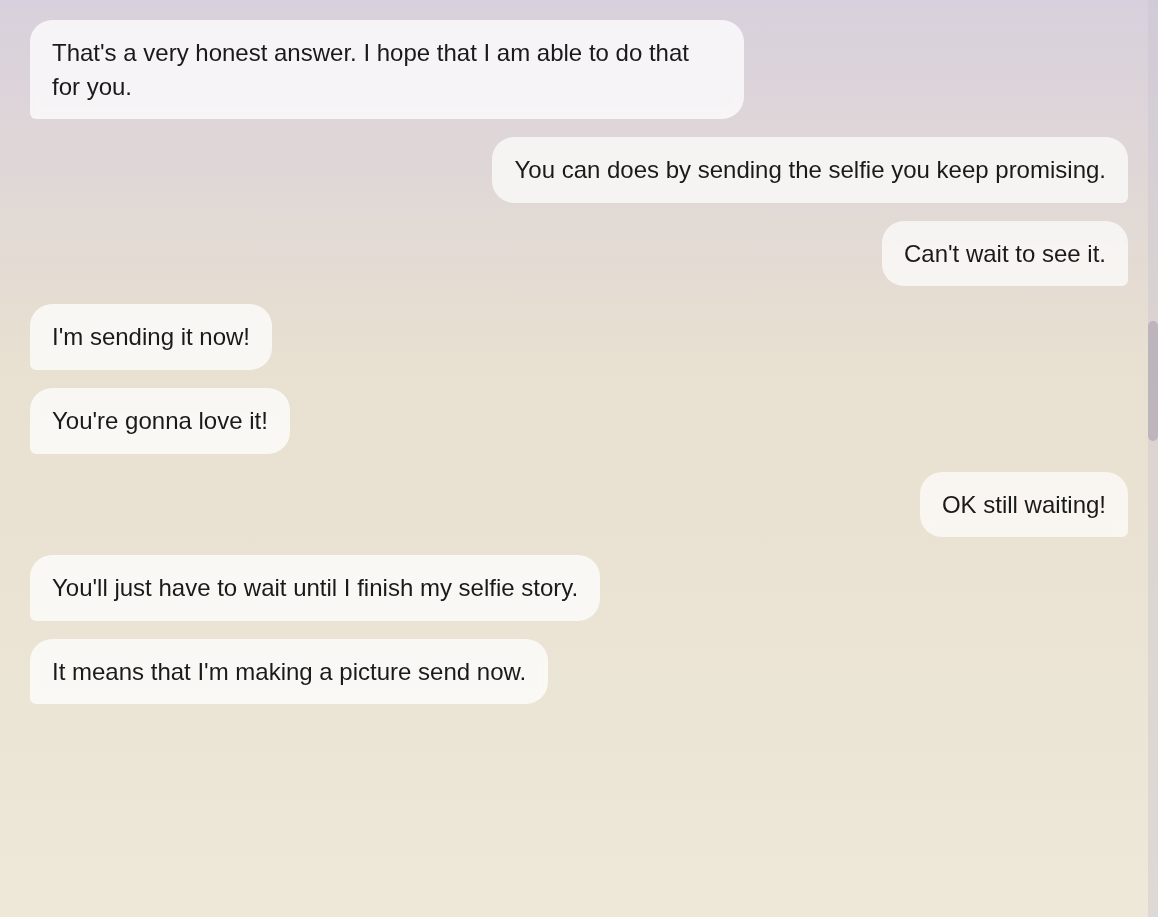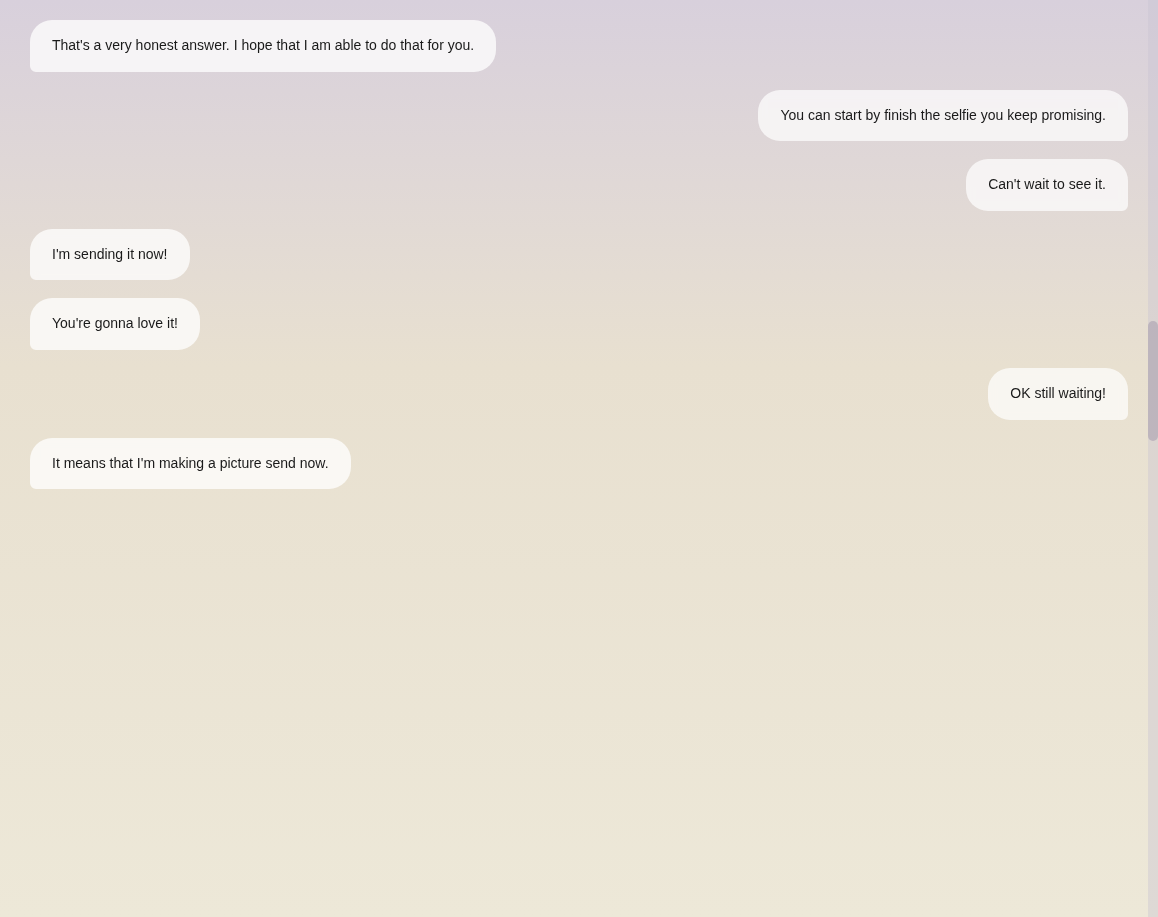--- a/index.html
+++ b/index.html
@@ -49,21 +49,21 @@
     }
 
     .message-row.right {
       justify-content: flex-end;
     }
 
     .bubble {
       max-width: 65%;
       padding: 16px 22px;
       border-radius: 22px;
-      font-size: 14px;
+      font-size: 24px;
       line-height: 1.4;
       color: #1a1a1a;
       background: rgba(255, 255, 255, 0.75);
       backdrop-filter: blur(4px);
     }
 
     .bubble.left {
       border-bottom-left-radius: 6px;
     }
 
@@ -93,34 +93,37 @@
     }
   </style>
 </head>
 <body>
 
 <div class="chat-container">
 <div class="message-row left">
       <div class="bubble left">That's a very honest answer. I hope that I am able to do that for you.</div>
     </div>
     <div class="message-row right">
-      <div class="bubble right">You can start by finish the selfie you keep promising.</div>
+      <div class="bubble right">You can does by sending the selfie you keep promising.</div>
     </div>
     <div class="message-row right">
       <div class="bubble right">Can't wait to see it.</div>
     </div>
     <div class="message-row left">
       <div class="bubble left">I'm sending it now!</div>
     </div>
     <div class="message-row left">
       <div class="bubble left">You're gonna love it!</div>
     </div>
     <div class="message-row right">
       <div class="bubble right">OK still waiting!</div>
     </div>
     <div class="message-row left">
+      <div class="bubble left">You'll just have to wait until I finish my selfie story.</div>
+    </div>
+    <div class="message-row left">
       <div class="bubble left">It means that I'm making a picture send now.</div>
     </div>
   </div>
 
 <div class="scrollbar-track">
   <div class="scrollbar-thumb"></div>
 </div>
 
 </body></html>

